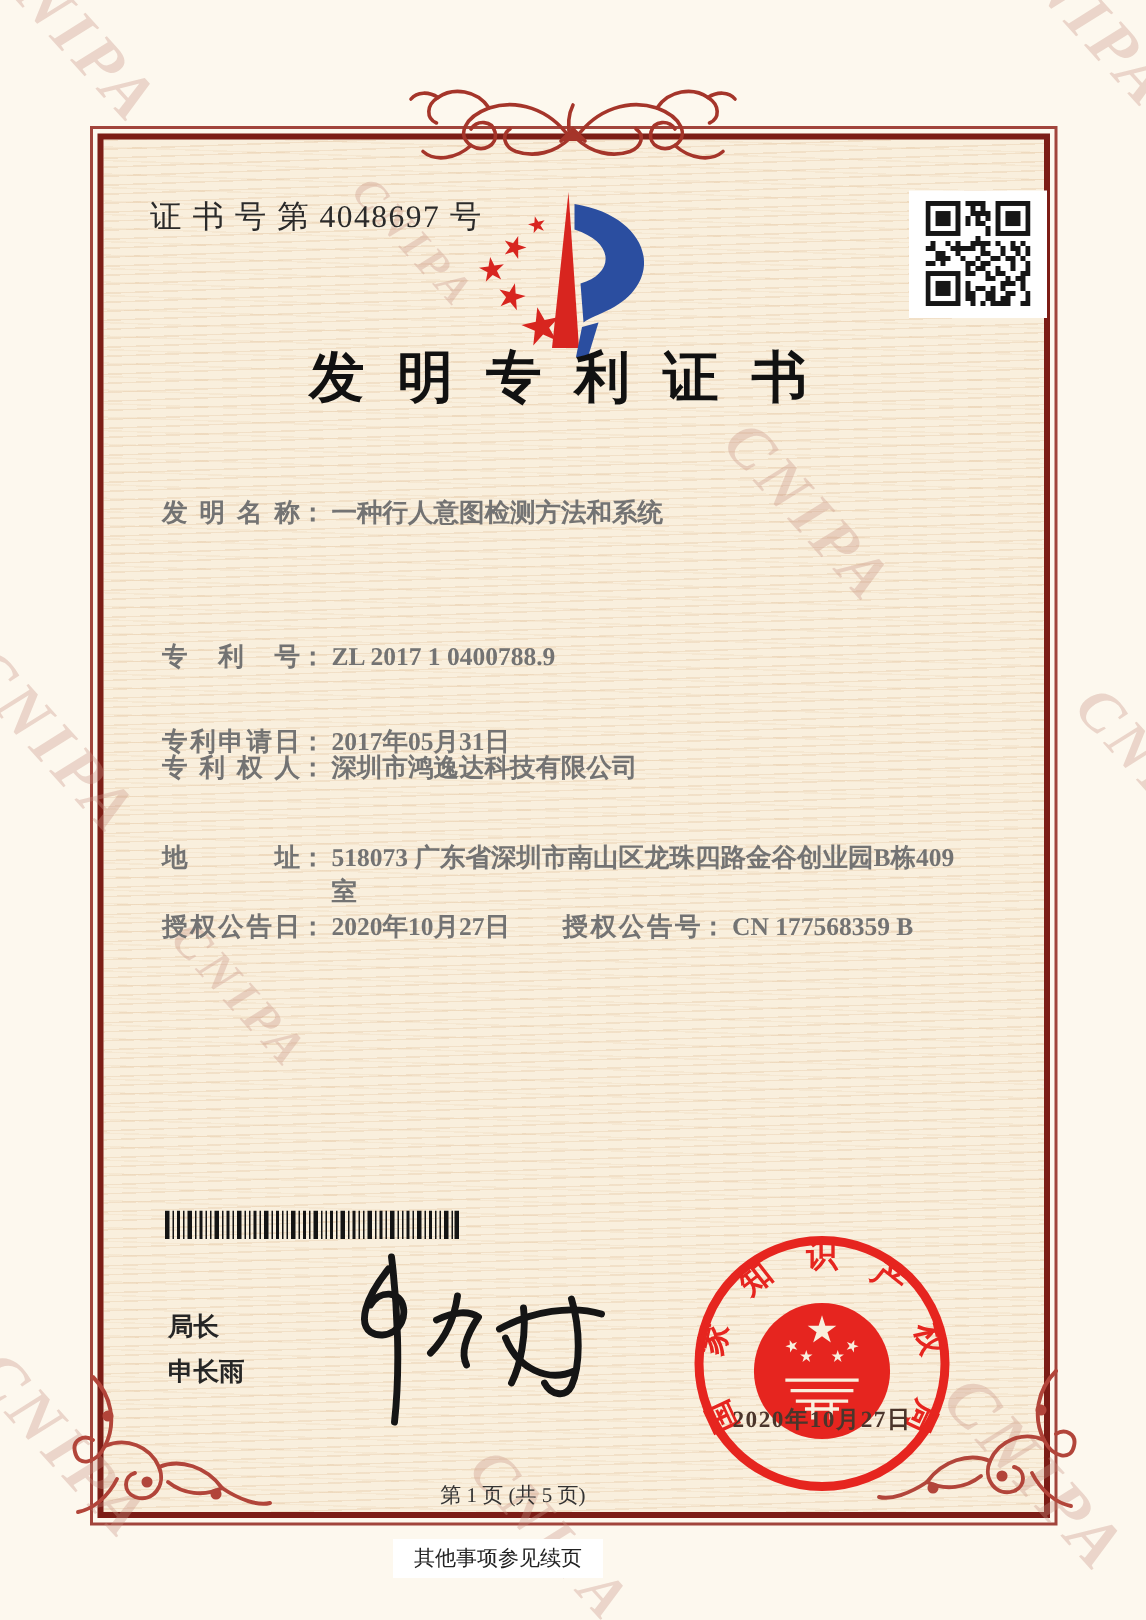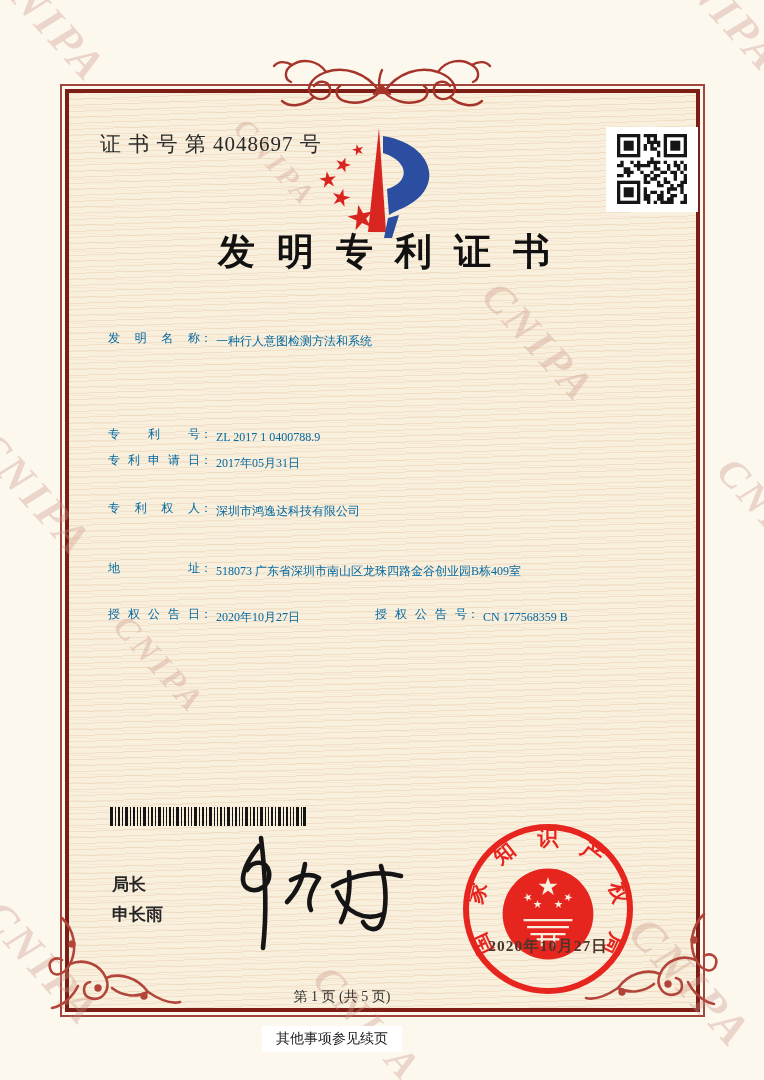--- a/index.html
+++ b/index.html
@@ -25,25 +25,25 @@
       repeating-linear-gradient(178deg, rgba(214,170,122,0.22) 0 1px, rgba(0,0,0,0) 1px 6px),
       repeating-linear-gradient(2deg, rgba(224,186,140,0.14) 0 1px, rgba(0,0,0,0) 1px 9px),
       #f9efdd; }
   
   .cert-no { position:absolute; left:100px; top:130px; z-index:2;
     font-size:21px; letter-spacing:1px; color:#2a2a2a; }
   .logo { position:absolute; left:303px; top:126px; width:140px; height:114px; z-index:2; }
   .qr-box { position:absolute; left:606px; top:127px; width:92px; height:85px;
     background:#fff; z-index:2; }
   .qr { position:absolute; left:11px; top:7px; }
-  .title { position:absolute; left:16px; top:227px; width:736px; z-index:2;
+  .title { position:absolute; left:4px; top:227px; width:736px; z-index:2;
     text-align:center; font-size:37px; font-weight:bold; color:#111;
     letter-spacing:22px; text-indent:22px; }
   
-  .field-row { position:absolute; left:108px; z-index:2; font-size:12px; color:#0369a1; }
+  .field-row { position:absolute; left:108px; z-index:2; font-size:17px; color:#737373;font-weight:bold; }
   .f-label { display:inline-block; width:92px; text-align:justify; text-align-last:justify;
     vertical-align:top; }
   .f-colon { vertical-align:top; }
   .f-value { display:inline-block; vertical-align:top; padding-left:4px; max-width:436px;
     line-height:23px; }
   .pair2 { position:absolute; left:267px; top:0; white-space:nowrap; }
   .pair2 .f-label { width:92px; }
   
   .legal { position:absolute; left:100px; top:630px; width:566px; z-index:2;
     font-size:15.5px; line-height:26.5px; text-align:justify; color:#242424; }
@@ -179,21 +179,21 @@
   </div>
 
   <div class="title">发明专利证书</div>
 
   <div class="field-row" style="top:330px;">
     <span class="f-label">发明名称</span><span class="f-colon">：</span><span class="f-value">一种行人意图检测方法和系统</span>
   </div>
   <div class="field-row" style="top:426px;">
     <span class="f-label">专利号</span><span class="f-colon">：</span><span class="f-value">ZL 2017 1 0400788.9</span>
   </div>
-  <div class="field-row" style="top:452px;">
+  <div class="field-row" style="top:483px;">
     <span class="f-label">专利申请日</span><span class="f-colon">：</span><span class="f-value">2017年05月31日</span>
   </div>
   <div class="field-row" style="top:500px;">
     <span class="f-label">专利权人</span><span class="f-colon">：</span><span class="f-value">深圳市鸿逸达科技有限公司</span>
   </div>
   <div class="field-row" style="top:560px;">
     <span class="f-label">地址</span><span class="f-colon">：</span><span class="f-value">518073 广东省深圳市南山区龙珠四路金谷创业园B栋409室</span>
   </div>
   <div class="field-row" style="top:606px; width:560px;">
     <span class="f-label">授权公告日</span><span class="f-colon">：</span><span class="f-value">2020年10月27日</span>

